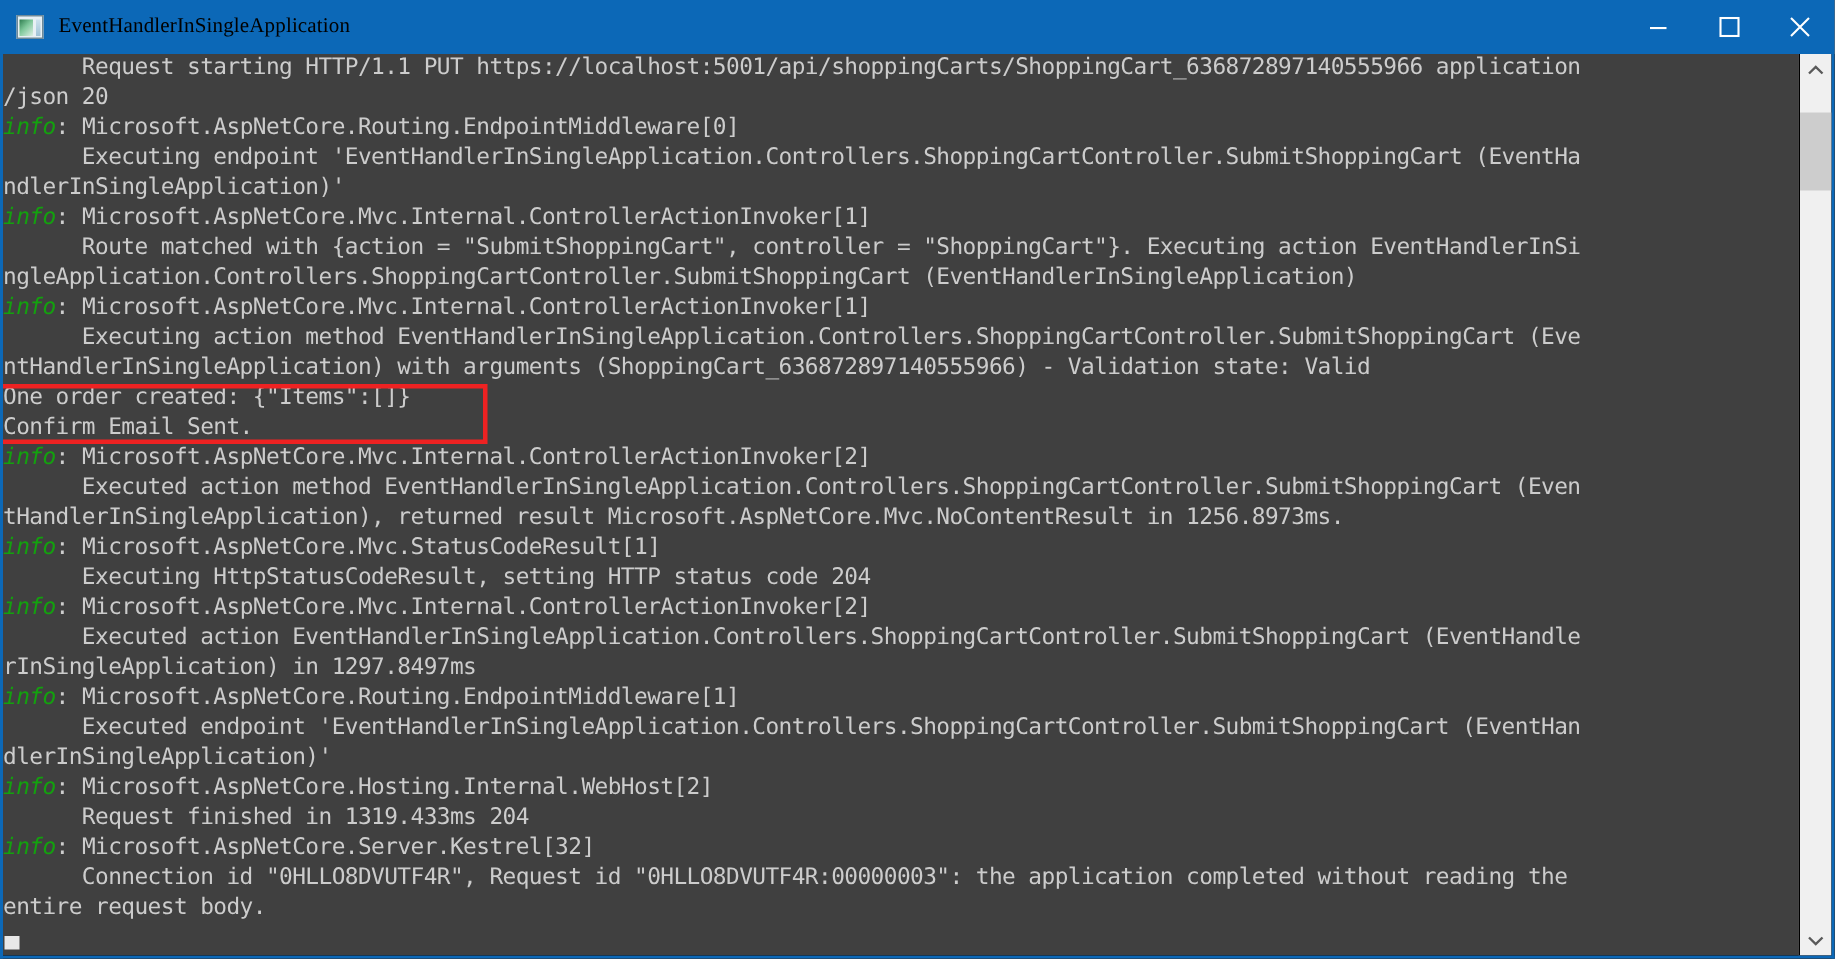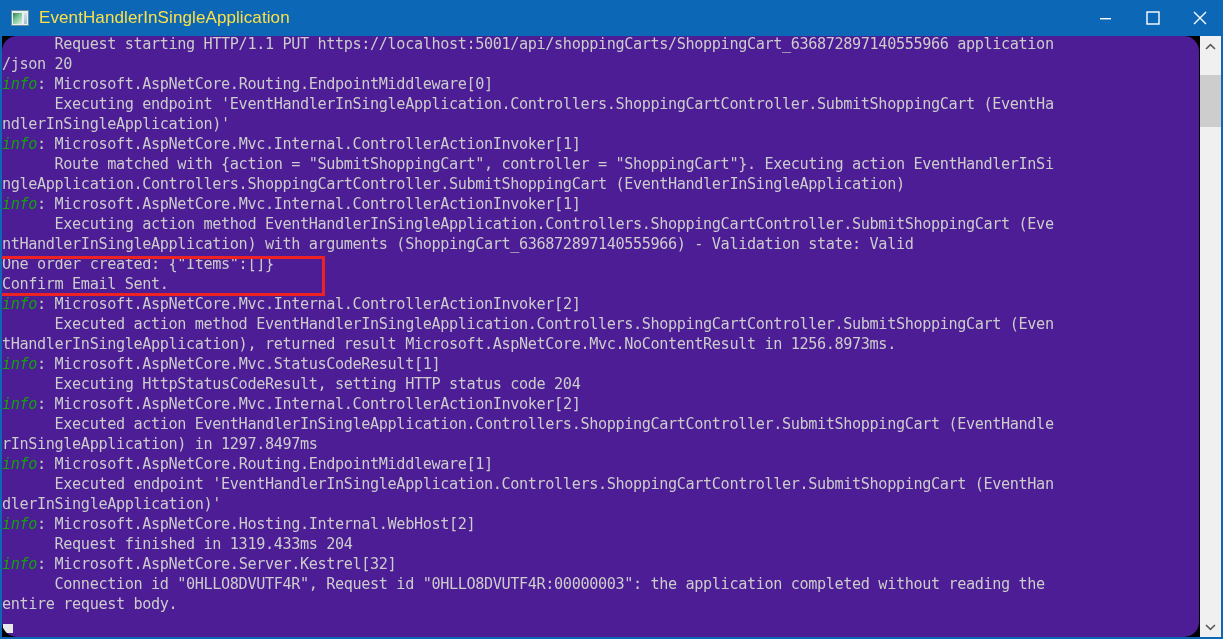--- a/index.html
+++ b/index.html
@@ -56,23 +56,23 @@
     width: 9px; height: 11px;
     background: linear-gradient(135deg, #2e7d4f 0%, #7ec79a 45%, #dff0e6 100%);
   }
   #app-icon .bar {
     position: absolute;
     right: 2px; top: 3px;
     width: 3px; height: 11px;
     background: linear-gradient(180deg, #cfe3ee 0%, #9fc2d6 100%);
   }
   #window-title {
-    color: #fde047;
-    font-size: 17px;
-    font-family: Liberation Sans, sans-serif;
+    color: #000000;
+    font-size: 14px;
+    font-family: Liberation Serif, serif;
     letter-spacing: 0.1px;
     white-space: nowrap;
   }
   #window-controls {
     position: absolute;
     right: 0; top: 0;
     height: 36px;
     display: flex;
   }
   .win-btn {
@@ -92,24 +92,23 @@
     background: #000000;
     border: 2px solid #0c68b7;
     border-top: none;
     box-sizing: border-box;
     display: flex;
     overflow: hidden;
   }
   #console-text {
     flex: 1 1 auto;
     position: relative;
-    background: #4c1d95;
+    background: #404040;
     padding: 0;
     overflow: hidden;
-    border-radius: 15px;
   }
   #lines {
     position: absolute;
     left: 0;
     top: -2px;
     width: 1200px;
     font-family: "DejaVu Sans Mono", "Liberation Mono", monospace;
     font-size: 15.2px;
     line-height: 20px;
     letter-spacing: -0.38px;

